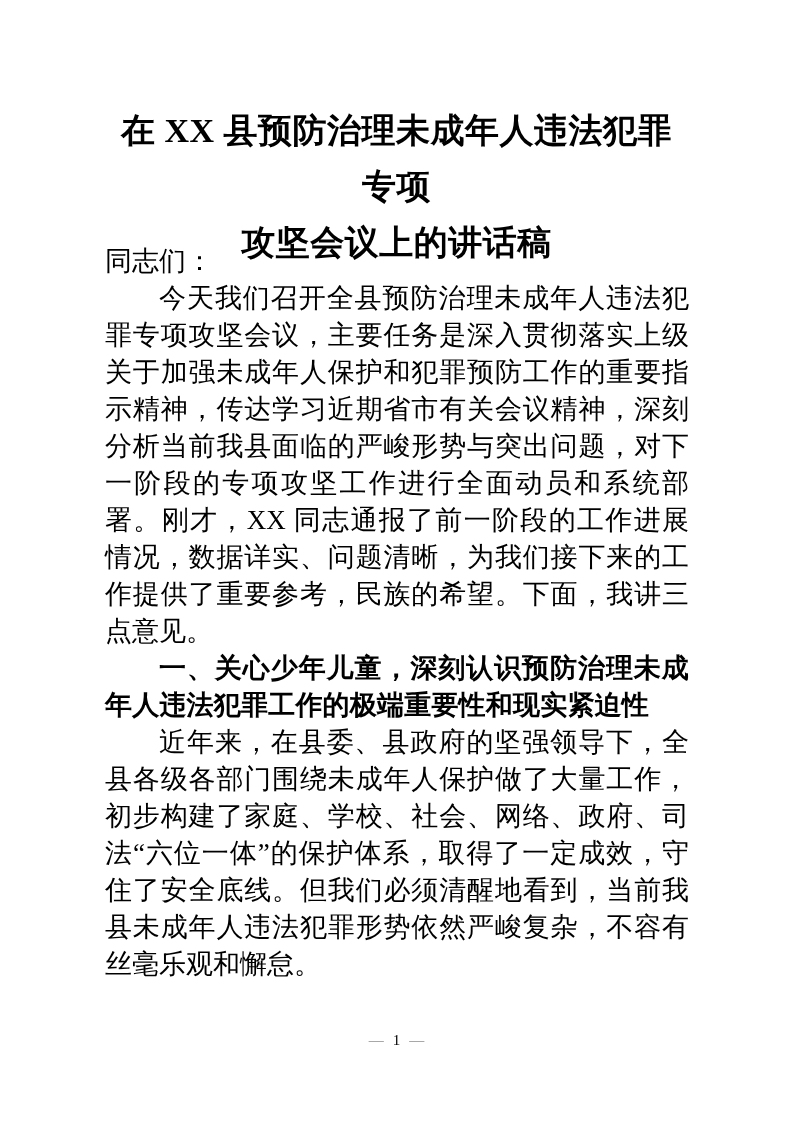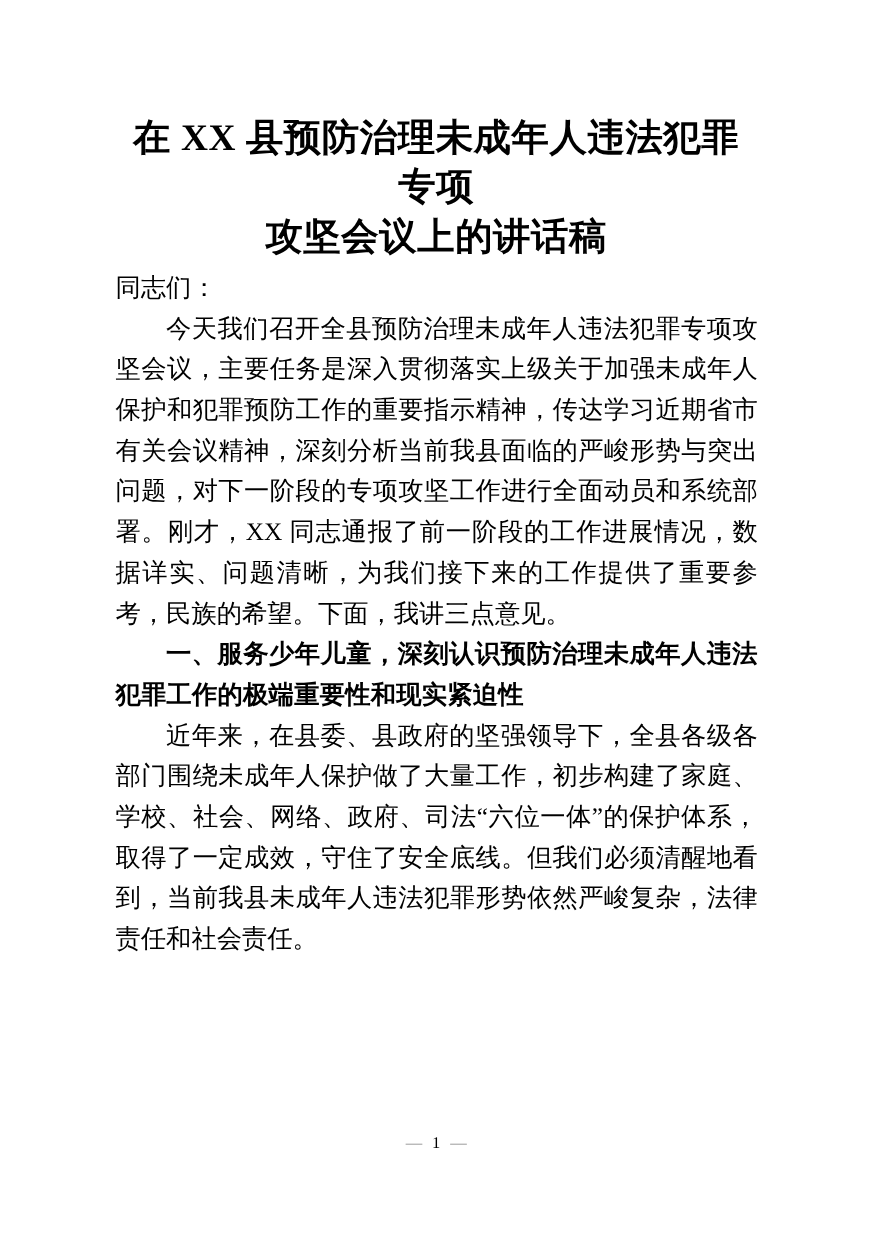--- a/index.html
+++ b/index.html
@@ -17,30 +17,30 @@
     font-family: "Liberation Serif", serif;
   }
   .doc-title {
     position: absolute;
     top: 103px;
     left: 104px;
     width: 585px;
     text-align: center;
     font-weight: bold;
     font-size: 34px;
-    line-height: 45px;
+    line-height: 56px;
     letter-spacing: 0.5px;
   }
   .title-line { display: block; }
   .doc-body {
     position: absolute;
     top: 243px;
     left: 105px;
     width: 584px;
-    font-size: 23px;
+    font-size: 27px;
     line-height: 37px;
     text-align: justify;
     text-justify: inter-character;
   }
   .doc-body p { margin: 0; padding: 0; }
   .para { text-indent: 2em; }
   .heading {
     font-weight: bold;
     font-family: "Liberation Sans", sans-serif;
     letter-spacing: 0.2px;
@@ -67,21 +67,21 @@
 <div class="page">
 
   <div class="doc-title">
     <span class="title-line">在 XX 县预防治理未成年人违法犯罪专项</span>
     <span class="title-line">攻坚会议上的讲话稿</span>
   </div>
 
   <div class="doc-body">
     <p class="salutation">同志们：</p>
     <p class="para">今天我们召开全县预防治理未成年人违法犯罪专项攻坚会议，主要任务是深入贯彻落实上级关于加强未成年人保护和犯罪预防工作的重要指示精神，传达学习近期省市有关会议精神，深刻分析当前我县面临的严峻形势与突出问题，对下一阶段的专项攻坚工作进行全面动员和系统部署。刚才，XX 同志通报了前一阶段的工作进展情况，数据详实、问题清晰，为我们接下来的工作提供了重要参考，民族的希望。下面，我讲三点意见。</p>
-    <p class="para heading">一、服务少年儿童，深刻认识预防治理未成年人违法犯罪工作的极端重要性和现实紧迫性</p>
-    <p class="para">近年来，在县委、县政府的坚强领导下，全县各级各部门围绕未成年人保护做了大量工作，初步构建了家庭、学校、社会、网络、政府、司法“六位一体”的保护体系，取得了一定成效，守住了安全底线。但我们必须清醒地看到，当前我县未成年人违法犯罪形势依然严峻复杂，法律责任和社会责任。</p>
+    <p class="para heading">一、关心少年儿童，深刻认识预防治理未成年人违法犯罪工作的极端重要性和现实紧迫性</p>
+    <p class="para">近年来，在县委、县政府的坚强领导下，全县各级各部门围绕未成年人保护做了大量工作，初步构建了家庭、学校、社会、网络、政府、司法“六位一体”的保护体系，取得了一定成效，守住了安全底线。但我们必须清醒地看到，当前我县未成年人违法犯罪形势依然严峻复杂，不容有丝毫乐观和懈怠。</p>
   </div>
 
   <div class="page-footer">
     <span class="footer-dash">—</span><span class="footer-num">1</span><span class="footer-dash">—</span>
   </div>
 
 </div>
 
 </body></html>

